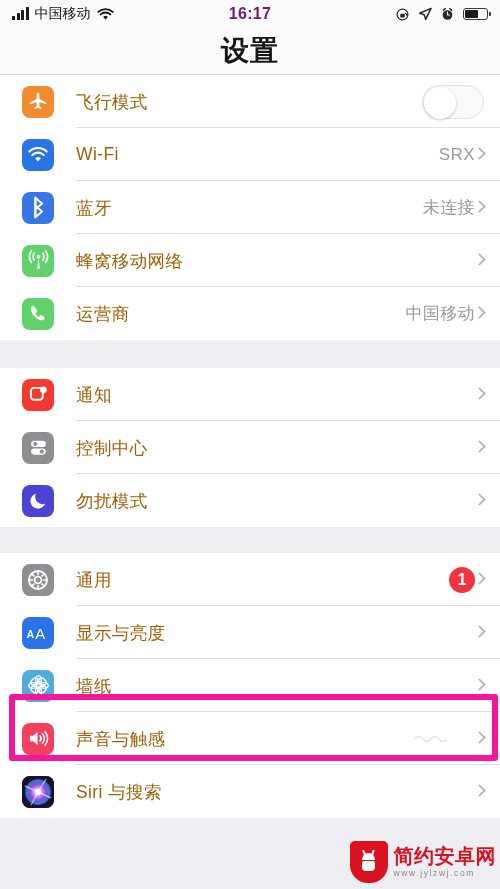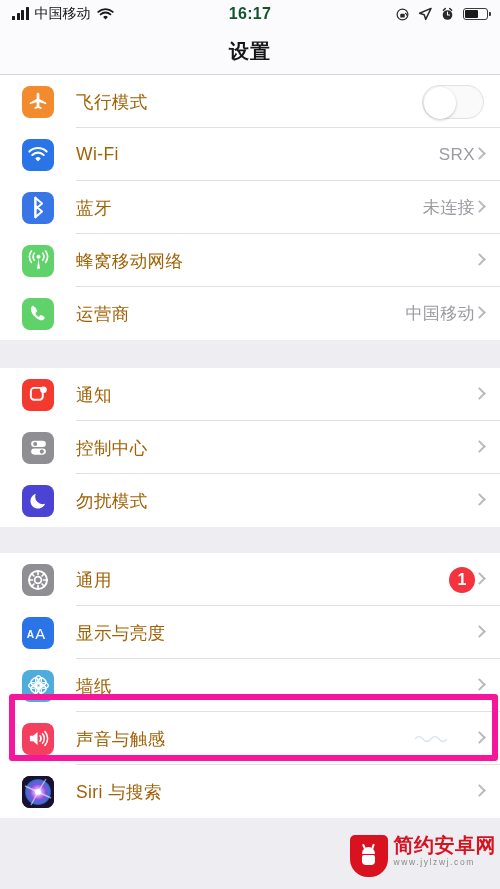--- a/index.html
+++ b/index.html
@@ -12,41 +12,41 @@
   #screen { position: relative; width: 500px; height: 889px; background: #ededf2; }
 
   
   .statusbar {
     position: relative; height: 28px; background: #fbfbfd;
     display: flex; align-items: center; padding: 0 12px;
   }
   .sb-left { display: flex; align-items: center; gap: 6px; }
   .sb-right { display: flex; align-items: center; gap: 9px; margin-left: auto; }
   .sb-center { position: absolute; left: 0; right: 0; text-align: center;
-               font-size: 16px; font-weight: bold; color: #14532d; letter-spacing: .3px; }
+               font-size: 16px; font-weight: bold; color: #701a75; letter-spacing: .3px; }
   .bars { display: flex; align-items: flex-end; gap: 1.5px; height: 12px; }
   .bars i { display: block; width: 3px; background: #1a1a1a; border-radius: .5px; }
   .bars i:nth-child(1){height:4px}.bars i:nth-child(2){height:7px}
   .bars i:nth-child(3){height:10px}.bars i:nth-child(4){height:13px}
   .carrier { font-size: 14px; color: #111; font-weight: 500; white-space: nowrap; }
   .sb-ico { display: block; }
   .battery {
     width: 25px; height: 12px; border: 1.3px solid #3a3a3a; border-radius: 3px;
     position: relative; padding: 1.3px;
   }
   .battery::after {
     content: ""; position: absolute; right: -3.5px; top: 3.4px;
     width: 2px; height: 4px; background: #3a3a3a; border-radius: 0 1px 1px 0;
   }
   .battery b { display: block; height: 100%; background: #1a1a1a; border-radius: 1px; }
 
   
   .navbar { height: 46px; background: #fbfbfd; display: flex;
             align-items: center; justify-content: center; }
-  .navbar .t { font-size: 20px; font-weight: bold; color: #161616; letter-spacing: 1px; }
+  .navbar .t { font-size: 28px; font-weight: bold; color: #161616; letter-spacing: 1px; }
   .hairline { height: 1px; background: #d2d2d7; }
 
   
   .group { background: #ffffff; }
   .gap { height: 28px; background: #ededf2; }
   .gap.small { height: 26px; }
 
   .row {
     position: relative; height: 53px; background: #fff;
     display: flex; align-items: center; padding-left: 22px; padding-right: 16px;
@@ -85,22 +85,22 @@
   }
 
   
   .highlight {
     position: absolute; left: 9px; top: 694px; width: 489px; height: 67px;
     border: 6px solid #f5169c; border-radius: 3px; pointer-events: none; z-index: 30;
   }
 
   
   .watermark {
-    position: absolute; right: 4px; bottom: 12px; z-index: 40;
-    display: flex; gap: 6px;
+    position: absolute; right: 4px; bottom: 6px; z-index: 40;
+    display: flex; align-items: center; gap: 6px;
   }
   .wm-shield {
     width: 38px; height: 42px; background: #d9121f; position: relative;
     border-radius: 5px 5px 18px 18px;
     display: flex; align-items: center; justify-content: center;
   }
   .wm-bot { width: 17px; height: 19px; position: relative; }
   .wm-bot .head {
     position: absolute; top: 0; left: 2px; width: 13px; height: 7px;
     background: #fff; border-radius: 7px 7px 0 0;

